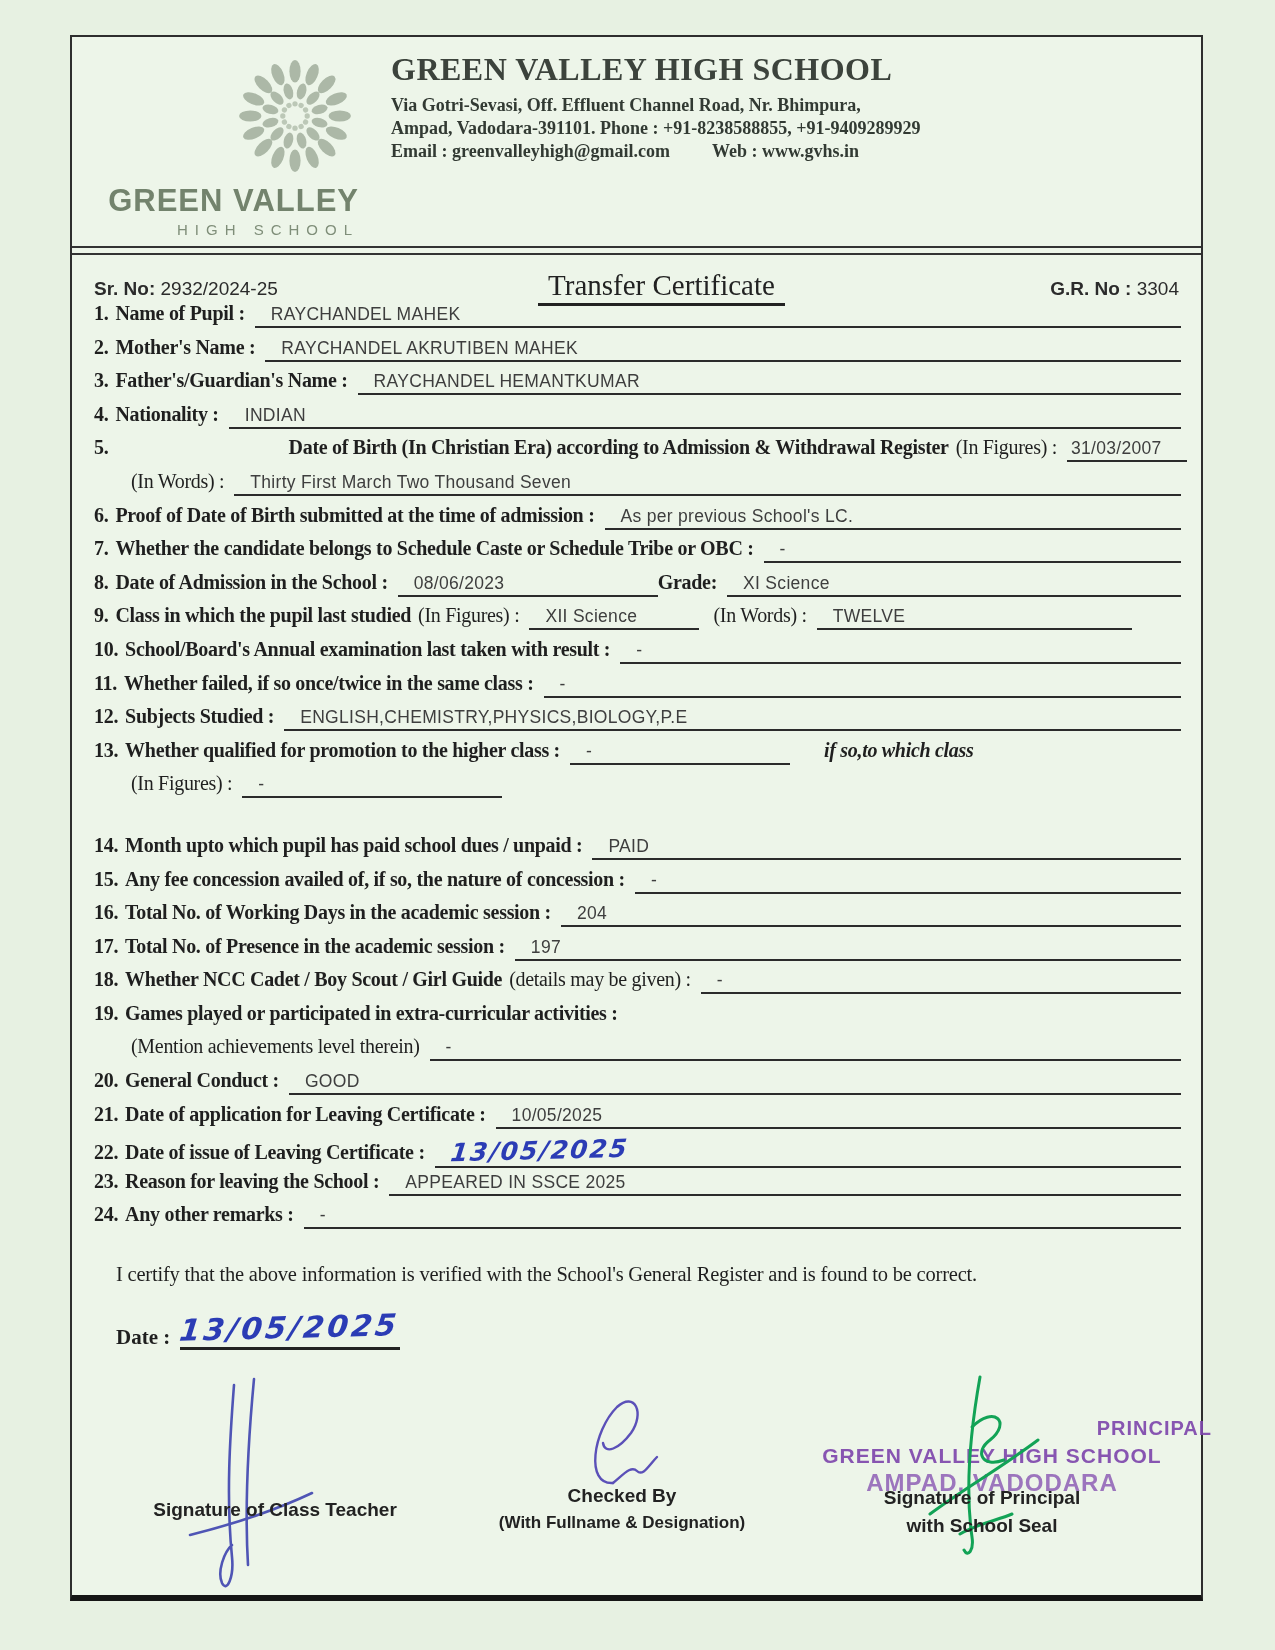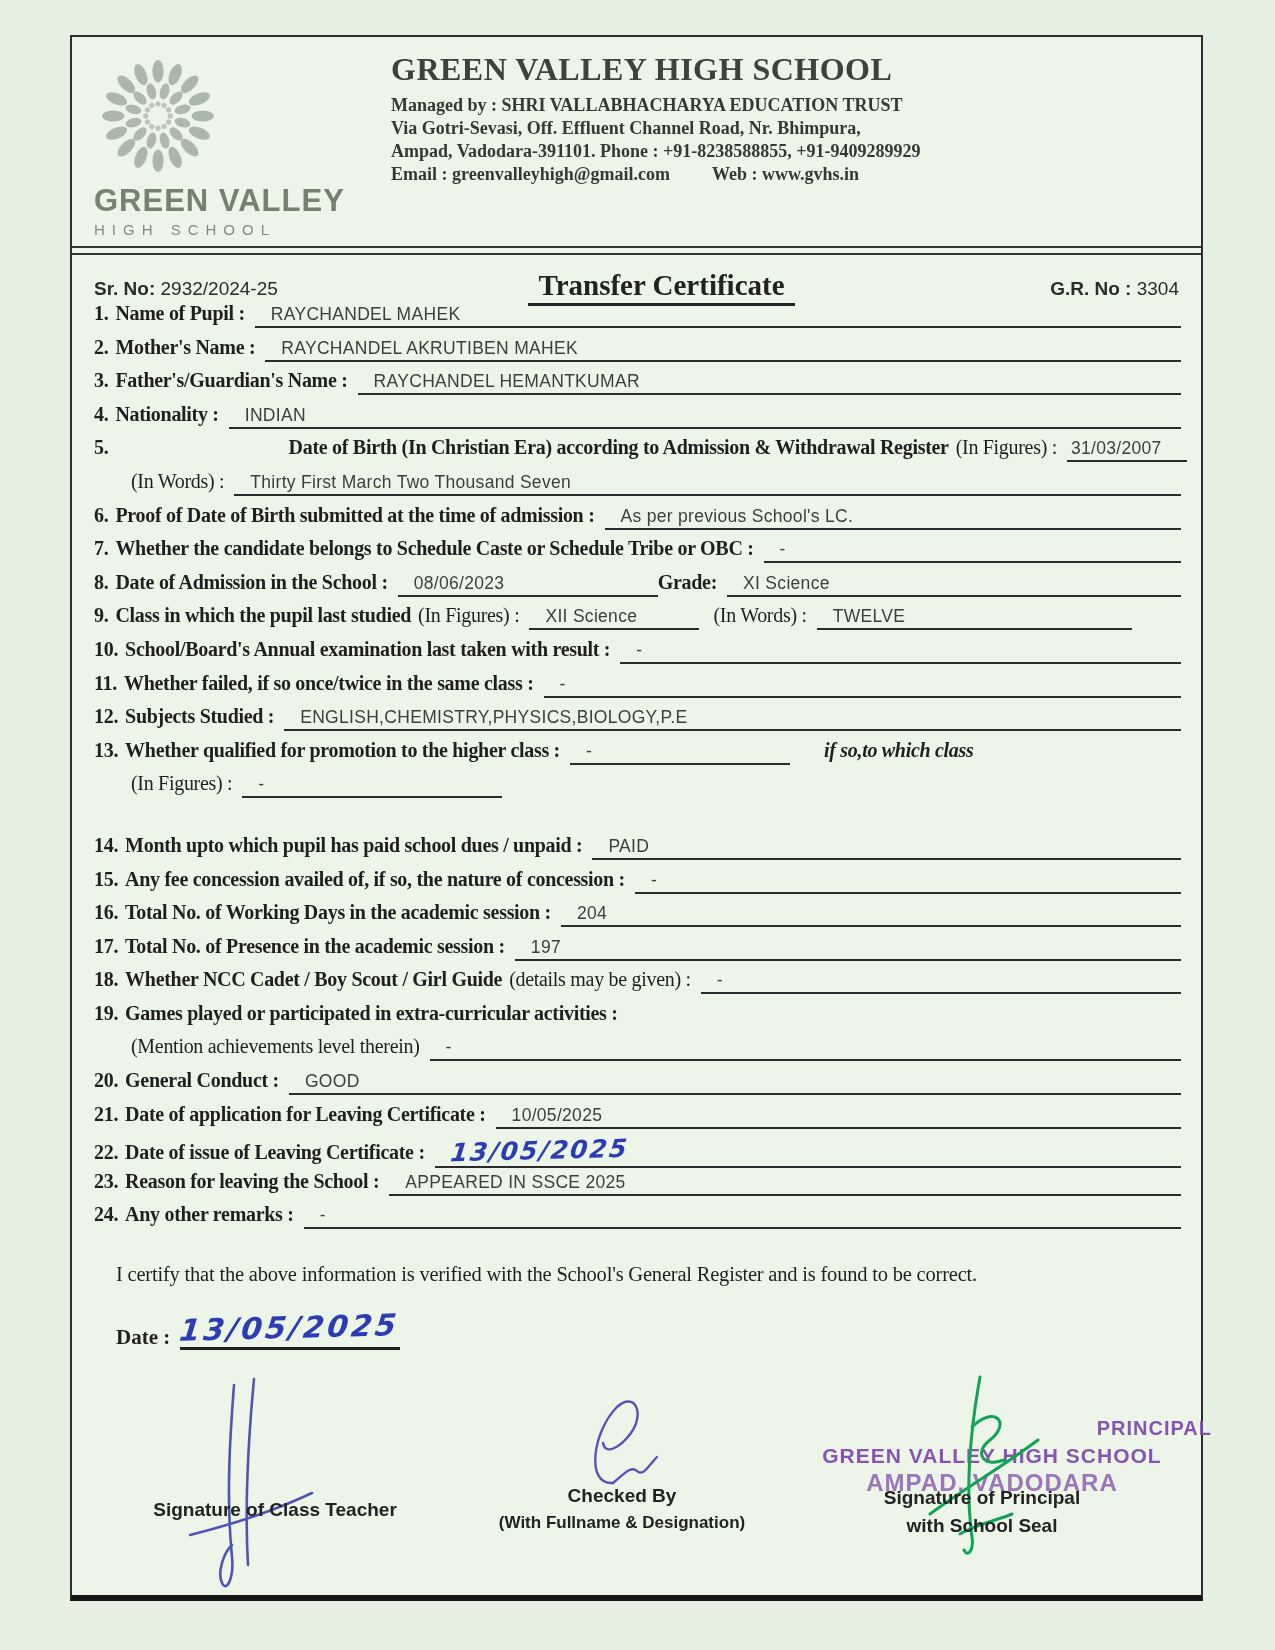--- a/index.html
+++ b/index.html
@@ -17,42 +17,42 @@
     border:2px solid #2e2e2e;
     border-bottom:6px solid #161616;
     box-sizing:border-box;
   }
   
   .header{
     display:flex;align-items:flex-start;
     padding:14px 18px 8px 22px;
     border-bottom:2px solid #333;
   }
-  .logo{width:265px;text-align:left;margin-top:4px;}
+  .logo{width:265px;text-align:right;margin-top:4px;}
   .logo-word{font-family:"Liberation Sans",sans-serif;font-weight:bold;
     font-size:31px;color:#73836d;letter-spacing:1px;margin-top:2px;}
   .logo-sub{font-family:"Liberation Sans",sans-serif;
     font-size:15px;color:#7f8e79;letter-spacing:7px;margin-top:2px;}
   .hinfo{flex:1;margin-left:32px;color:#323a33;}
   .school-name{font-size:32px;font-weight:bold;color:#3c433c;letter-spacing:.5px;margin-bottom:6px;}
   .hline{font-size:18px;font-weight:bold;line-height:23px;}
   .hline .gap{display:inline-block;width:42px;}
   .hrow-last{display:flex;justify-content:space-between;margin-top:6px;font-size:18px;font-weight:bold;}
   
   .titlebar{
     display:flex;align-items:baseline;
     border-top:2px solid #333;margin-top:5px;
     padding:14px 22px 6px 22px;
     font-family:"Liberation Sans",sans-serif;font-size:19px;color:#2b2b2b;
   }
   .titlebar b{font-weight:bold;}
   .tb-left{width:300px;}
   .tb-center{flex:1;text-align:center;}
   .main-title{
-    font-family:"Liberation Serif",serif;font-weight:bold;font-size:29px;color:#222;
+    font-family:"Liberation Serif",serif;font-weight:normal;font-size:29px;color:#222;
     border-bottom:3px solid #222;padding:0 10px 2px 10px;
   }
   .tb-right{width:250px;text-align:right;}
   
   .fields{position:absolute;left:22px;right:14px;top:265px;}
   .row{display:flex;align-items:baseline;height:33.6px;font-size:20px;
        color:#1f1f1f;white-space:nowrap;}
   .num{font-weight:bold;margin-right:7px;letter-spacing:-0.3px;}
   .lbl{font-weight:bold;letter-spacing:-0.3px;text-align:right;}
   .sub{font-weight:normal;margin-left:7px;letter-spacing:-0.3px;}
@@ -157,21 +157,20 @@
               <use href="#pDot" transform="rotate(270 60 60)"></use>
             <use href="#pDot" transform="rotate(300 60 60)"></use>
               <use href="#pDot" transform="rotate(330 60 60)"></use>
           </g>
         </svg>
         <div class="logo-word">GREEN VALLEY</div>
         <div class="logo-sub">HIGH SCHOOL</div>
       </div>
       <div class="hinfo">
         <div class="school-name">GREEN VALLEY HIGH SCHOOL</div>
-        <div class="hline">Managed by : SHRI VALLABHACHARYA EDUCATION TRUST</div>
         <div class="hline">Via Gotri-Sevasi, Off. Effluent Channel Road, Nr. Bhimpura,</div>
         <div class="hline">Ampad, Vadodara-391101. Phone : +91-8238588855, +91-9409289929</div>
         <div class="hline"><span>Email : greenvalleyhigh@gmail.com</span><span class="gap"></span><span>Web : www.gvhs.in</span></div>
       </div>
     </div>
 
     <div class="titlebar">
       <div class="tb-left"><b>Sr. No:</b> <span>2932/2024-25</span></div>
       <div class="tb-center"><span class="main-title">Transfer Certificate</span></div>
       <div class="tb-right"><b>G.R. No :</b> <span>3304</span></div>

